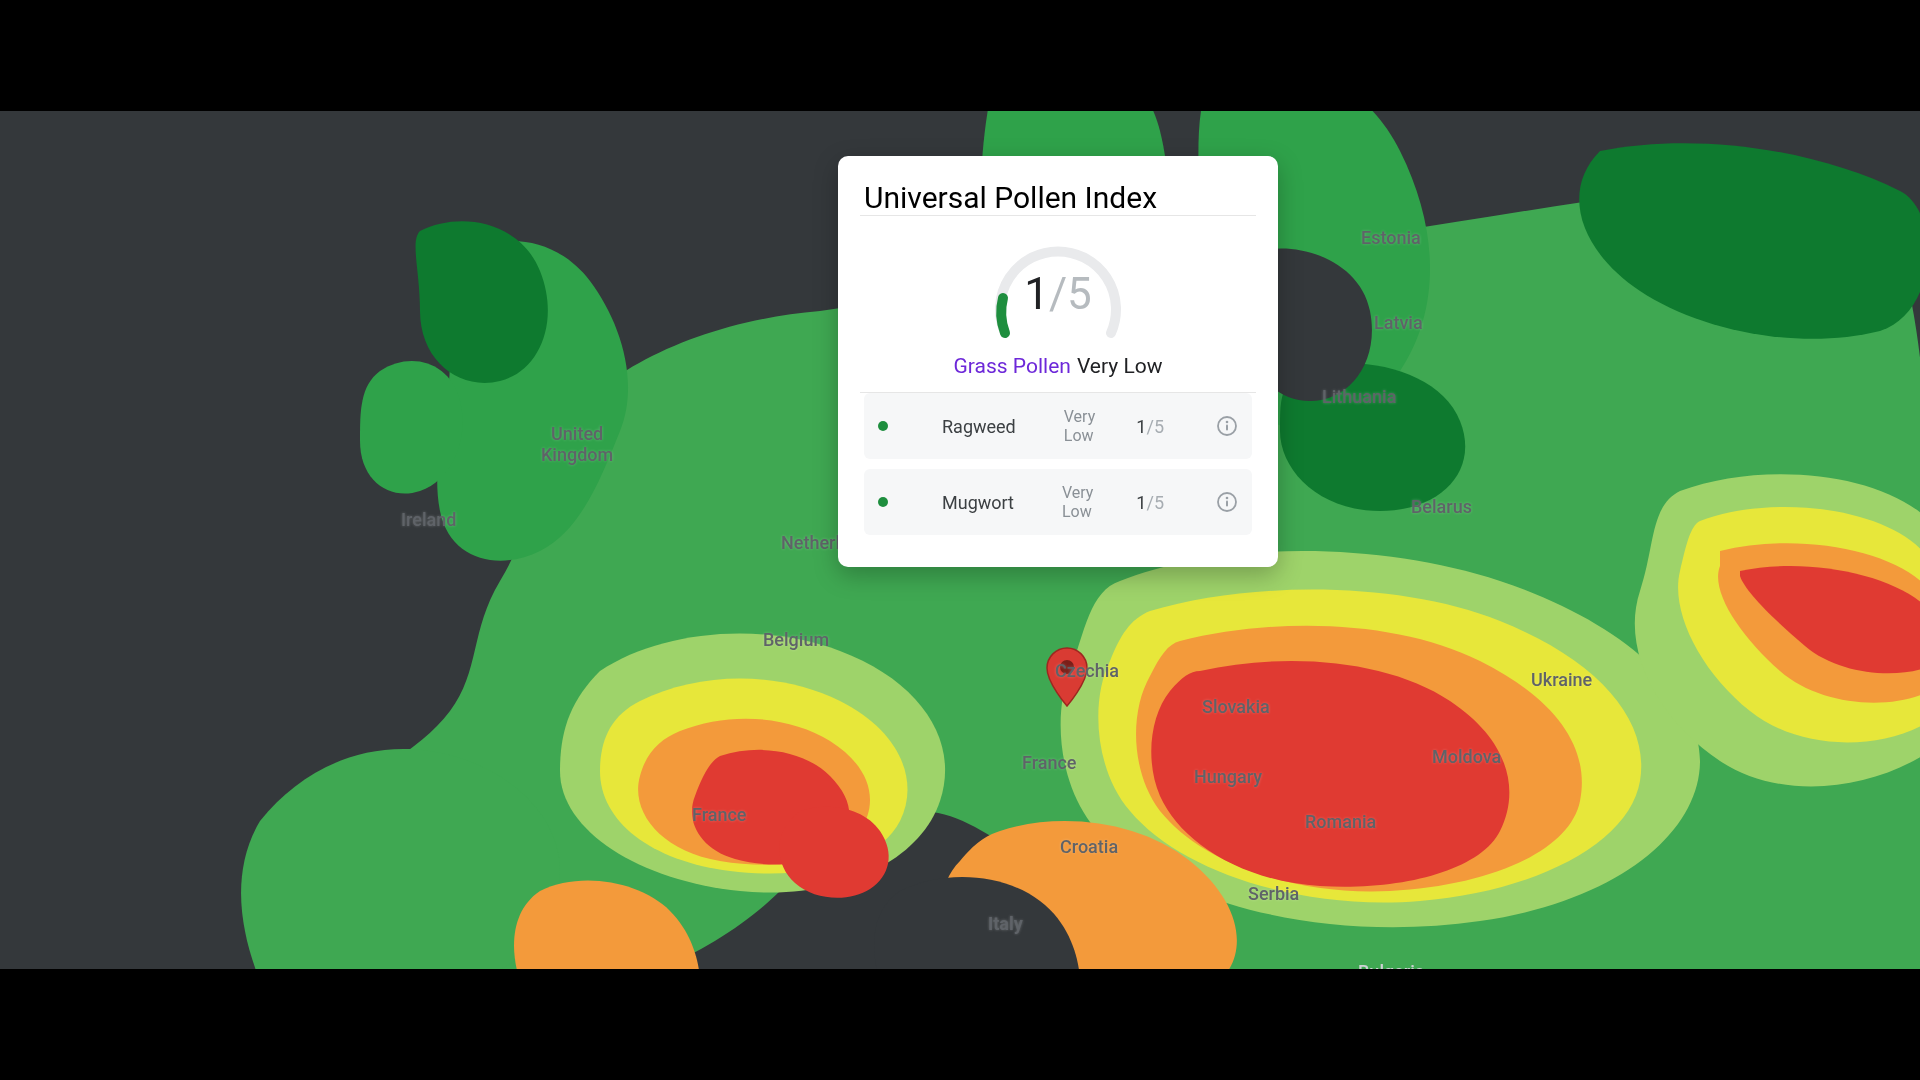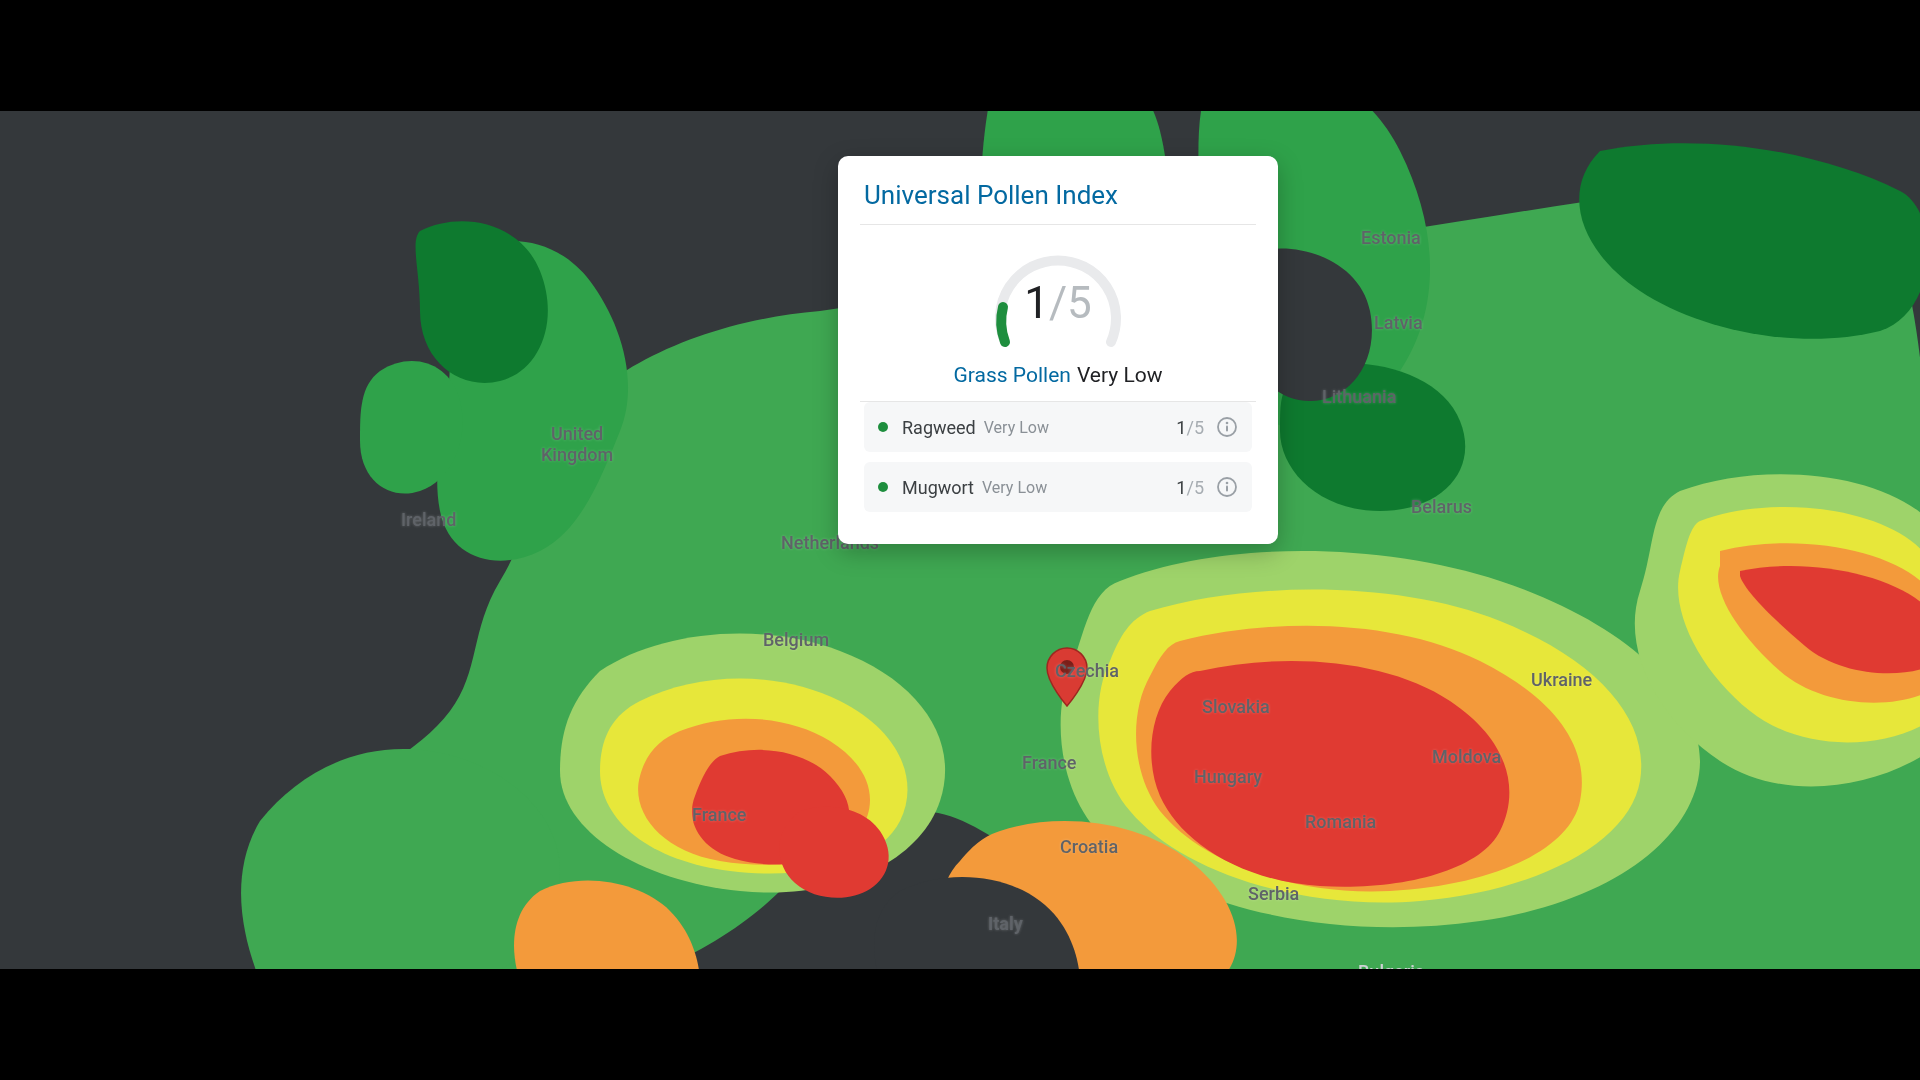--- a/index.html
+++ b/index.html
@@ -14,35 +14,35 @@
   .land { position: absolute; }
   .card {
     position: absolute;
     left: 838px; top: 45px;
     width: 440px;
     background: #fff;
     border-radius: 10px;
     box-shadow: 0 8px 24px rgba(0,0,0,0.25);
     padding: 24px 26px 22px 26px;
   }
-  .card-title { font-size: 26px; color: #0369a1; font-weight: 400; margin-bottom: 14px; }
+  .card-title { font-size: 30px; color: #000000; font-weight: 400; }
   .card-sep { height: 1px; background: #e6e6e6; margin: 0 -4px; }
   .gauge-wrap { display: flex; flex-direction: column; align-items: center; padding: 22px 0 14px 0; }
   .gauge { position: relative; width: 150px; height: 110px; }
   .gauge svg { position: absolute; left: 0; top: 0; }
   .gauge-num { position: absolute; left: 0; top: 30px; width: 100%; text-align: center; font-size: 44px; color: #202124; }
   .gauge-num .denom { color: #b6bbbf; }
   .gauge-caption { margin-top: 6px; font-size: 21px; }
-  .gauge-caption .muted { color: #0369a1; }
+  .gauge-caption .muted { color: #6d28d9; }
   .gauge-caption .strong { color: #202124; margin-left: 6px; }
   .section-title { font-size: 21px; color: #202124; margin: 18px 0 12px 0; }
   .plant-row {
     display: flex; align-items: center;
     background: #f6f7f8; border-radius: 6px;
-    padding: 14px 14px; margin-bottom: 10px;
+    padding: 14px 14px; margin-bottom: 10px; gap: 40px;
   }
   .dot { width: 10px; height: 10px; border-radius: 50%; background: #1e8e3e; margin-right: 14px; flex: 0 0 auto; }
   .plant-name { font-size: 18px; color: #3c4043; }
   .plant-level { font-size: 16px; color: #8a9096; margin-left: 8px; }
   .plant-score { margin-left: auto; font-size: 18px; color: #3c4043; }
   .plant-score .denom { color: #a7adb2; }
   .info-icon { width: 22px; height: 22px; margin-left: 12px; flex: 0 0 auto; cursor: pointer; }
   .info-icon svg { display: block; }
   .pin {
     position: absolute; left: 1044px; top: 535px;

